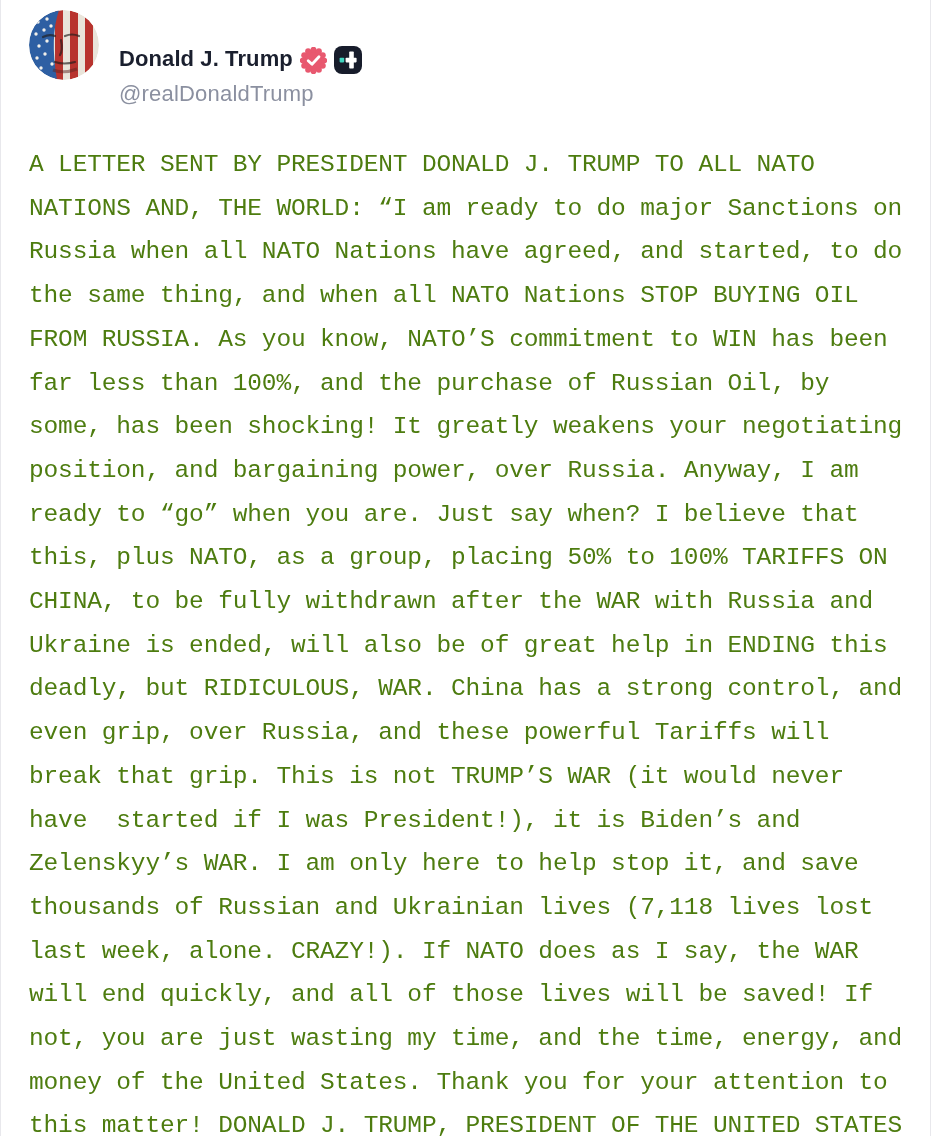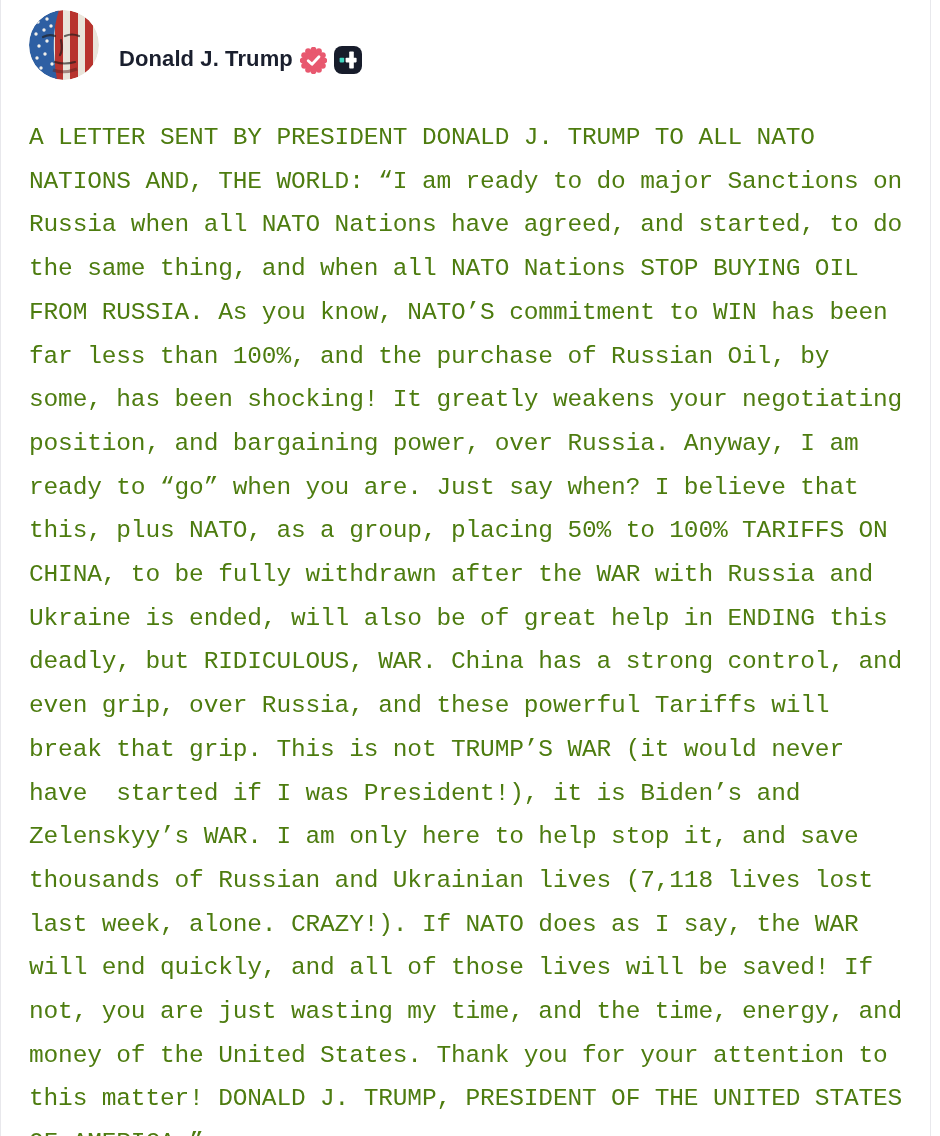--- a/index.html
+++ b/index.html
@@ -153,20 +153,21 @@
         </span>
         <span class="badge">
           <svg width="28" height="28" viewBox="0 0 28 28">
             <rect x="0" y="0" width="28" height="28" rx="8" fill="#171C2B"></rect>
             <rect x="5.6" y="11.8" width="4.6" height="4.6" rx="0.8" fill="#3FD4C0"></rect>
             <rect x="11.6" y="11.8" width="11" height="4.6" rx="0.8" fill="#ffffff"></rect>
             <rect x="15.2" y="5.4" width="4.6" height="17.2" rx="0.8" fill="#ffffff"></rect>
           </svg>
         </span>
       </div>
+      <div class="handle">@realDonaldTrump</div>
     </div>
   </div>
 
   <div class="post-body">A LETTER SENT BY PRESIDENT DONALD J. TRUMP TO ALL NATO NATIONS AND, THE WORLD: “I am ready to do major Sanctions on Russia when all NATO Nations have agreed, and started, to do the same thing, and when all NATO Nations STOP BUYING OIL FROM RUSSIA. As you know, NATO’S commitment to WIN has been far less than 100%, and the purchase of Russian Oil, by some, has been shocking! It greatly weakens your negotiating position, and bargaining power, over Russia. Anyway, I am ready to “go” when you are. Just say when? I believe that this, plus NATO, as a group, placing 50% to 100% TARIFFS ON CHINA, to be fully withdrawn after the WAR with Russia and Ukraine is ended, will also be of great help in ENDING this deadly, but RIDICULOUS, WAR. China has a strong control, and even grip, over Russia, and these powerful Tariffs will break that grip. This is not TRUMP’S WAR (it would never have  started if I was President!), it is Biden’s and Zelenskyy’s WAR. I am only here to help stop it, and save thousands of Russian and Ukrainian lives (7,118 lives lost last week, alone. CRAZY!). If NATO does as I say, the WAR will end quickly, and all of those lives will be saved! If not, you are just wasting my time, and the time, energy, and money of the United States. Thank you for your attention to this matter! DONALD J. TRUMP, PRESIDENT OF THE UNITED STATES OF AMERICA.”</div>
 
   <div class="footer">
     <div class="stats">
       <span class="stat"><b>4.88k</b><span> ReTruths</span></span>
       <span class="stat"><b>17.7k</b><span> Likes</span></span>
     </div>

